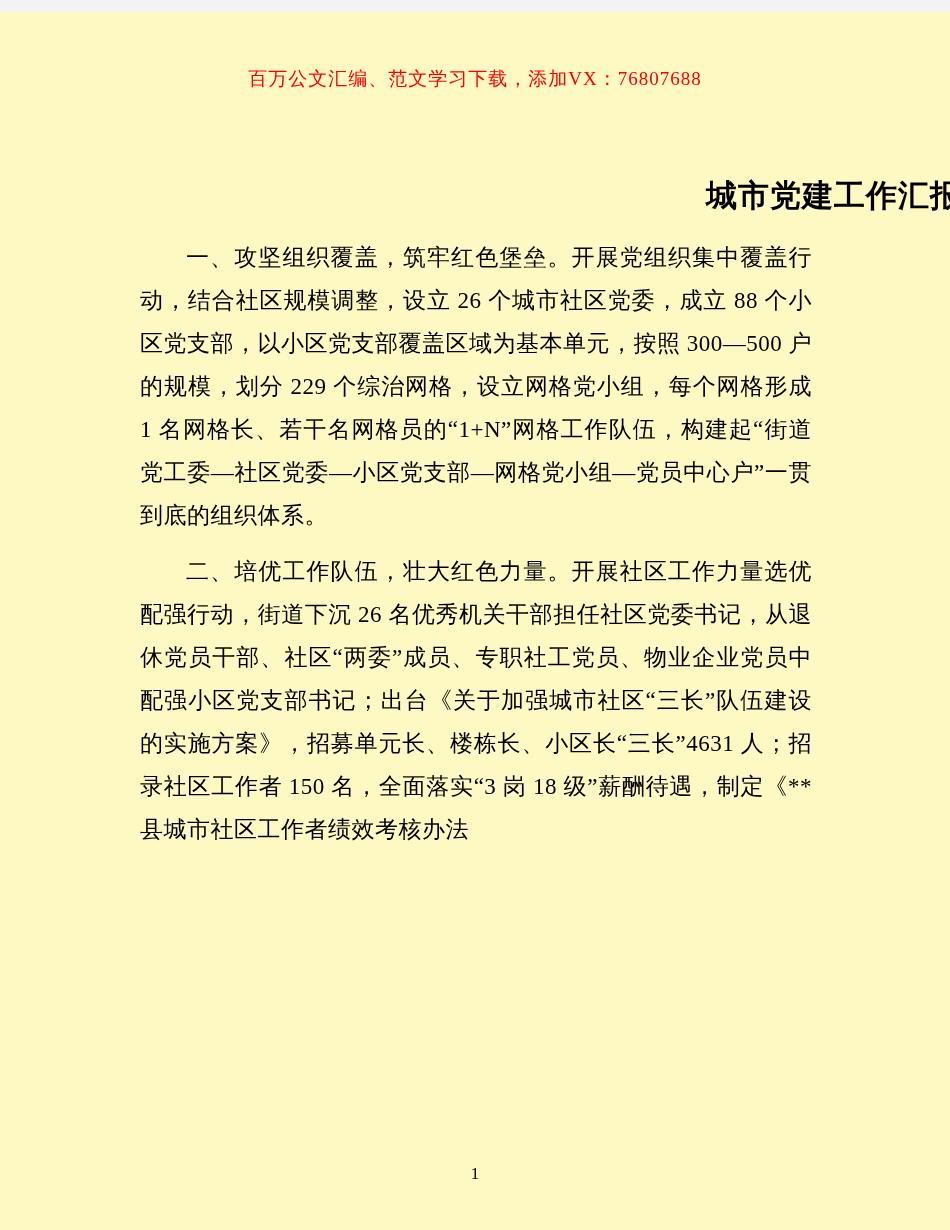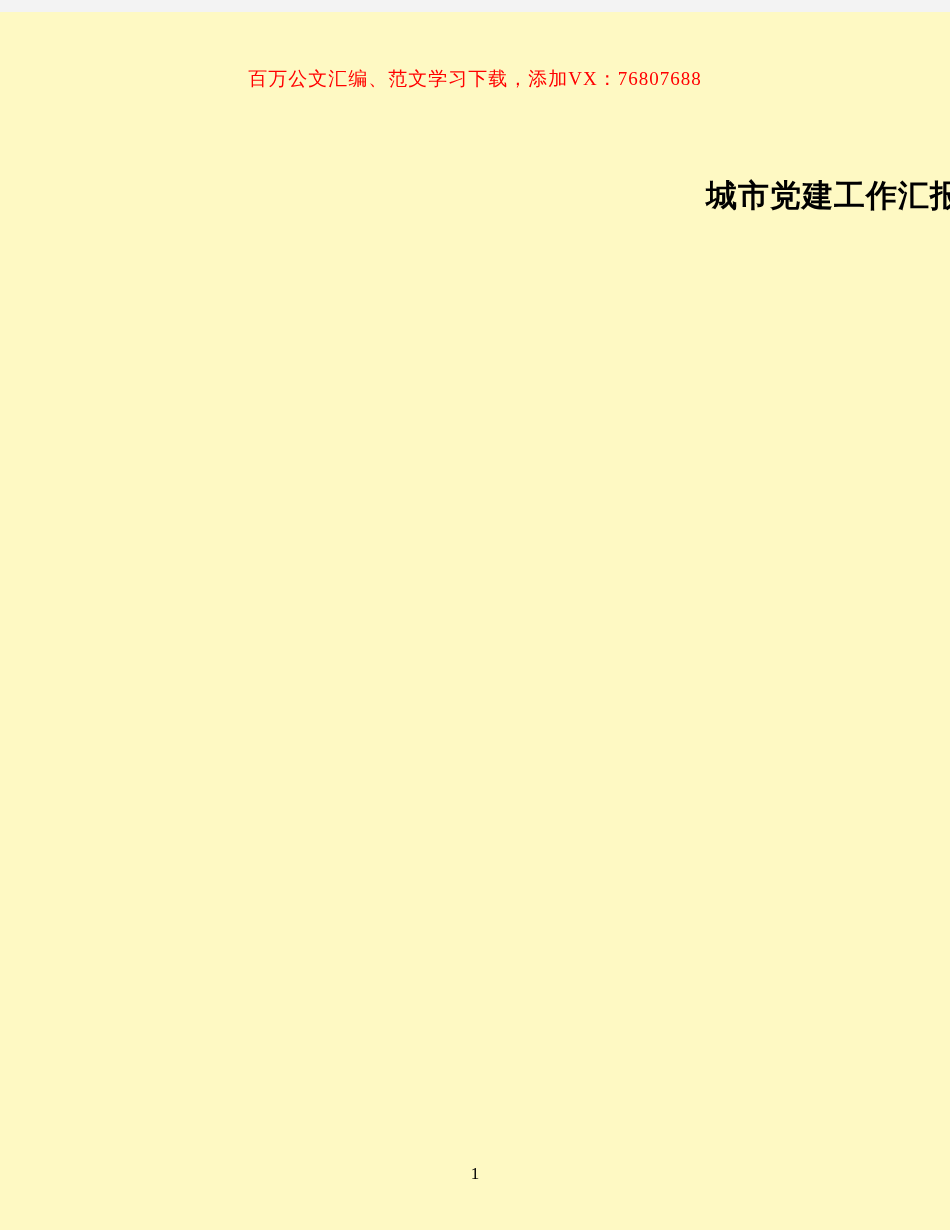--- a/index.html
+++ b/index.html
@@ -67,17 +67,19 @@
 </head>
 <body>
 
 <div class="page">
 
   <div class="promo">百万公文汇编、范文学习下载，添加VX：76807688</div>
 
   <h1 class="doc-title">城市党建工作汇报</h1>
 
   <div class="content">
+    <p class="para">一、攻坚组织覆盖，筑牢红色堡垒。开展党组织集中覆盖行动，结合社区规模调整，设立 26 个城市社区党委，成立 88 个小区党支部，以小区党支部覆盖区域为基本单元，按照 300—500 户的规模，划分 229 个综治网格，设立网格党小组，每个网格形成 1 名网格长、若干名网格员的“1+N”网格工作队伍，构建起“街道党工委—社区党委—小区党支部—网格党小组—党员中心户”一贯到底的组织体系。</p>
+    <p class="para">二、培优工作队伍，壮大红色力量。开展社区工作力量选优配强行动，街道下沉 26 名优秀机关干部担任社区党委书记，从退休党员干部、社区“两委”成员、专职社工党员、物业企业党员中配强小区党支部书记；出台《关于加强城市社区“三长”队伍建设的实施方案》，招募单元长、楼栋长、小区长“三长”4631 人；招录社区工作者 150 名，全面落实“3 岗 18 级”薪酬待遇，制定《**县城市社区工作者绩效考核办法</p>
   </div>
 
   <div class="page-number">1</div>
 
 </div>
 
 </body></html>

